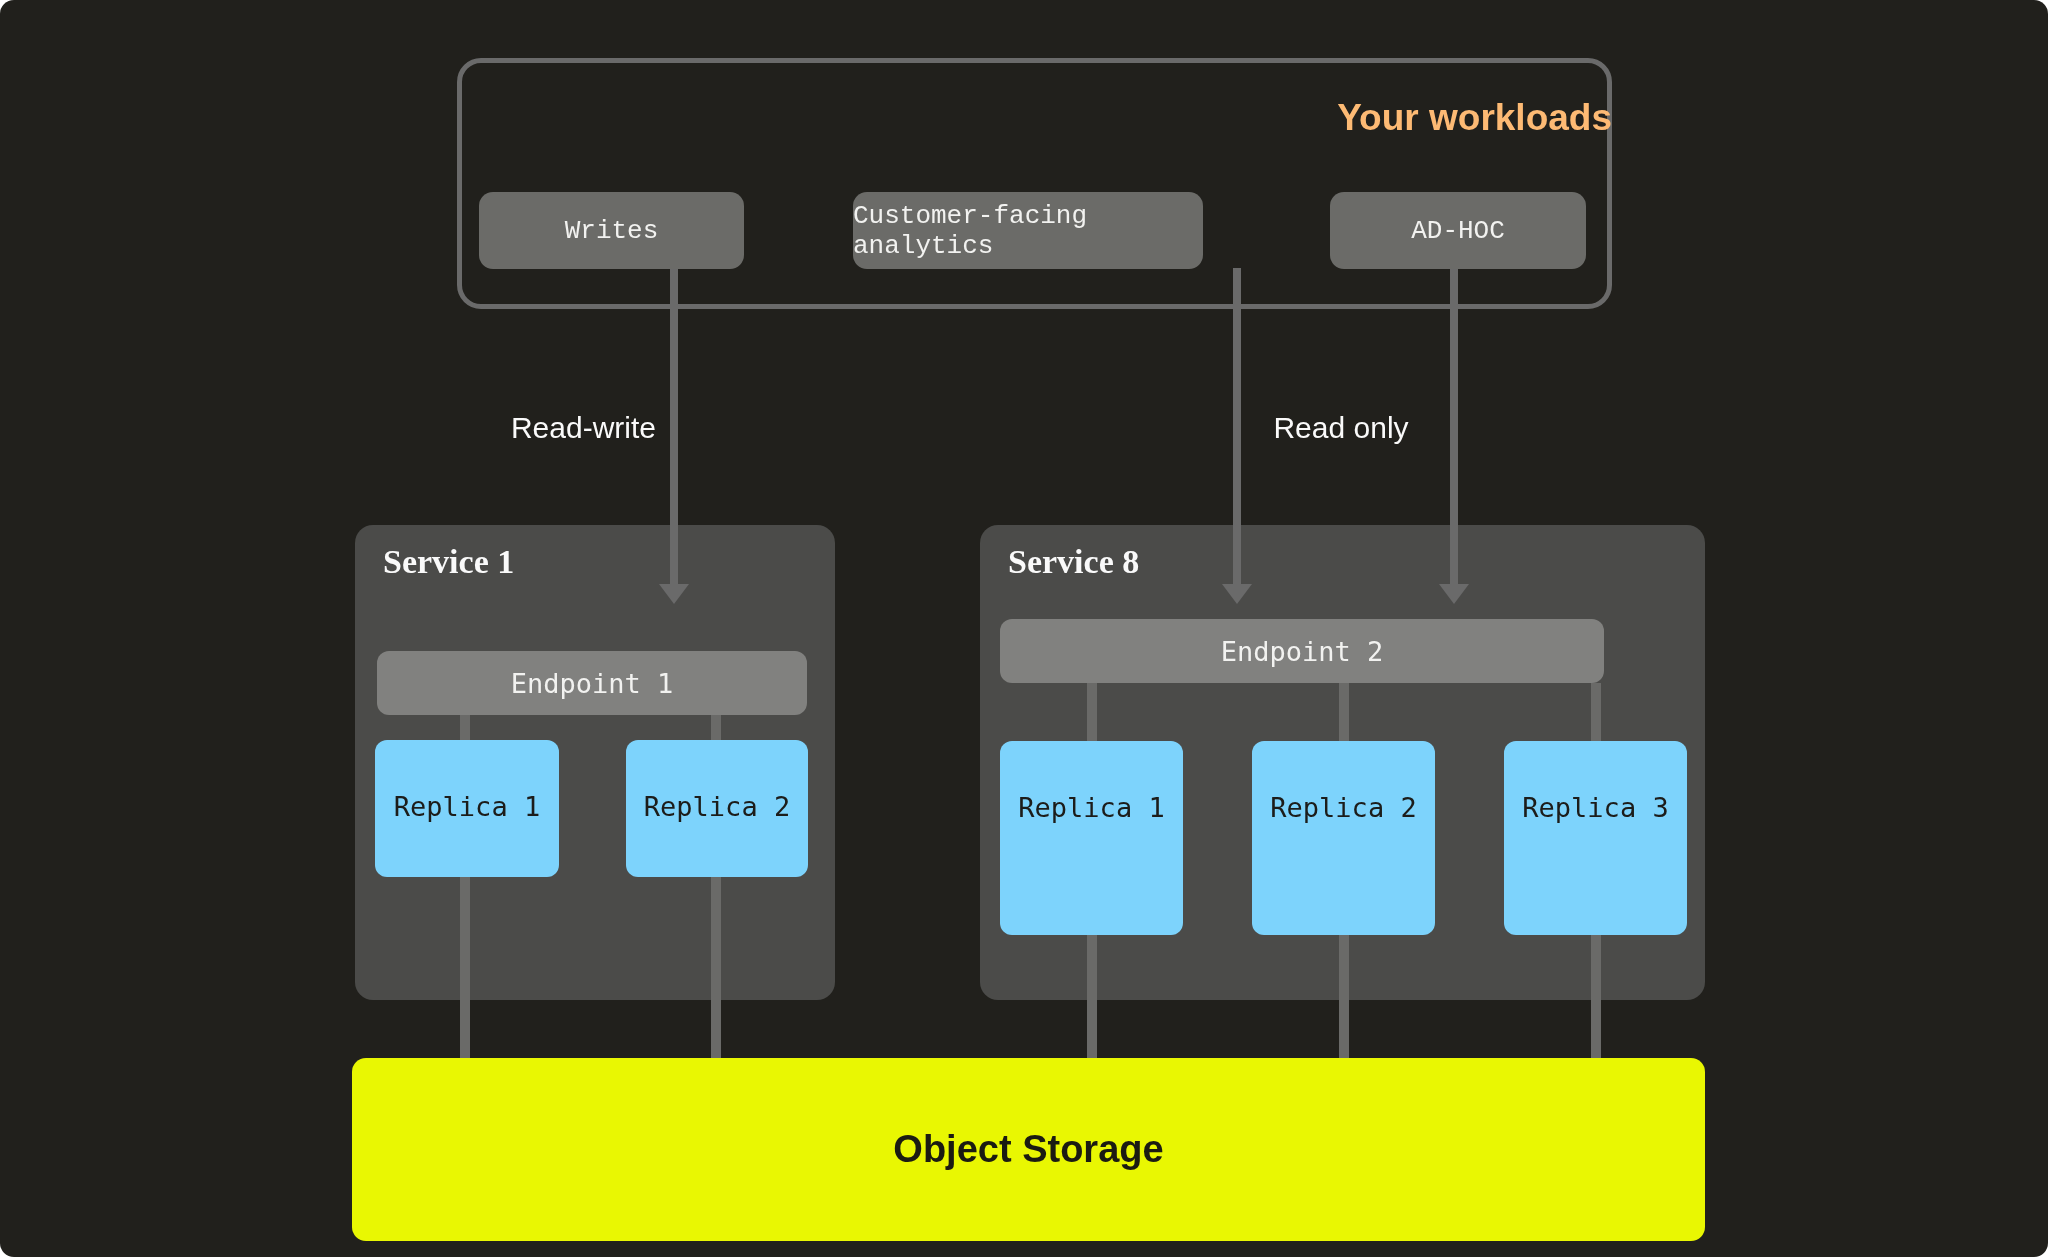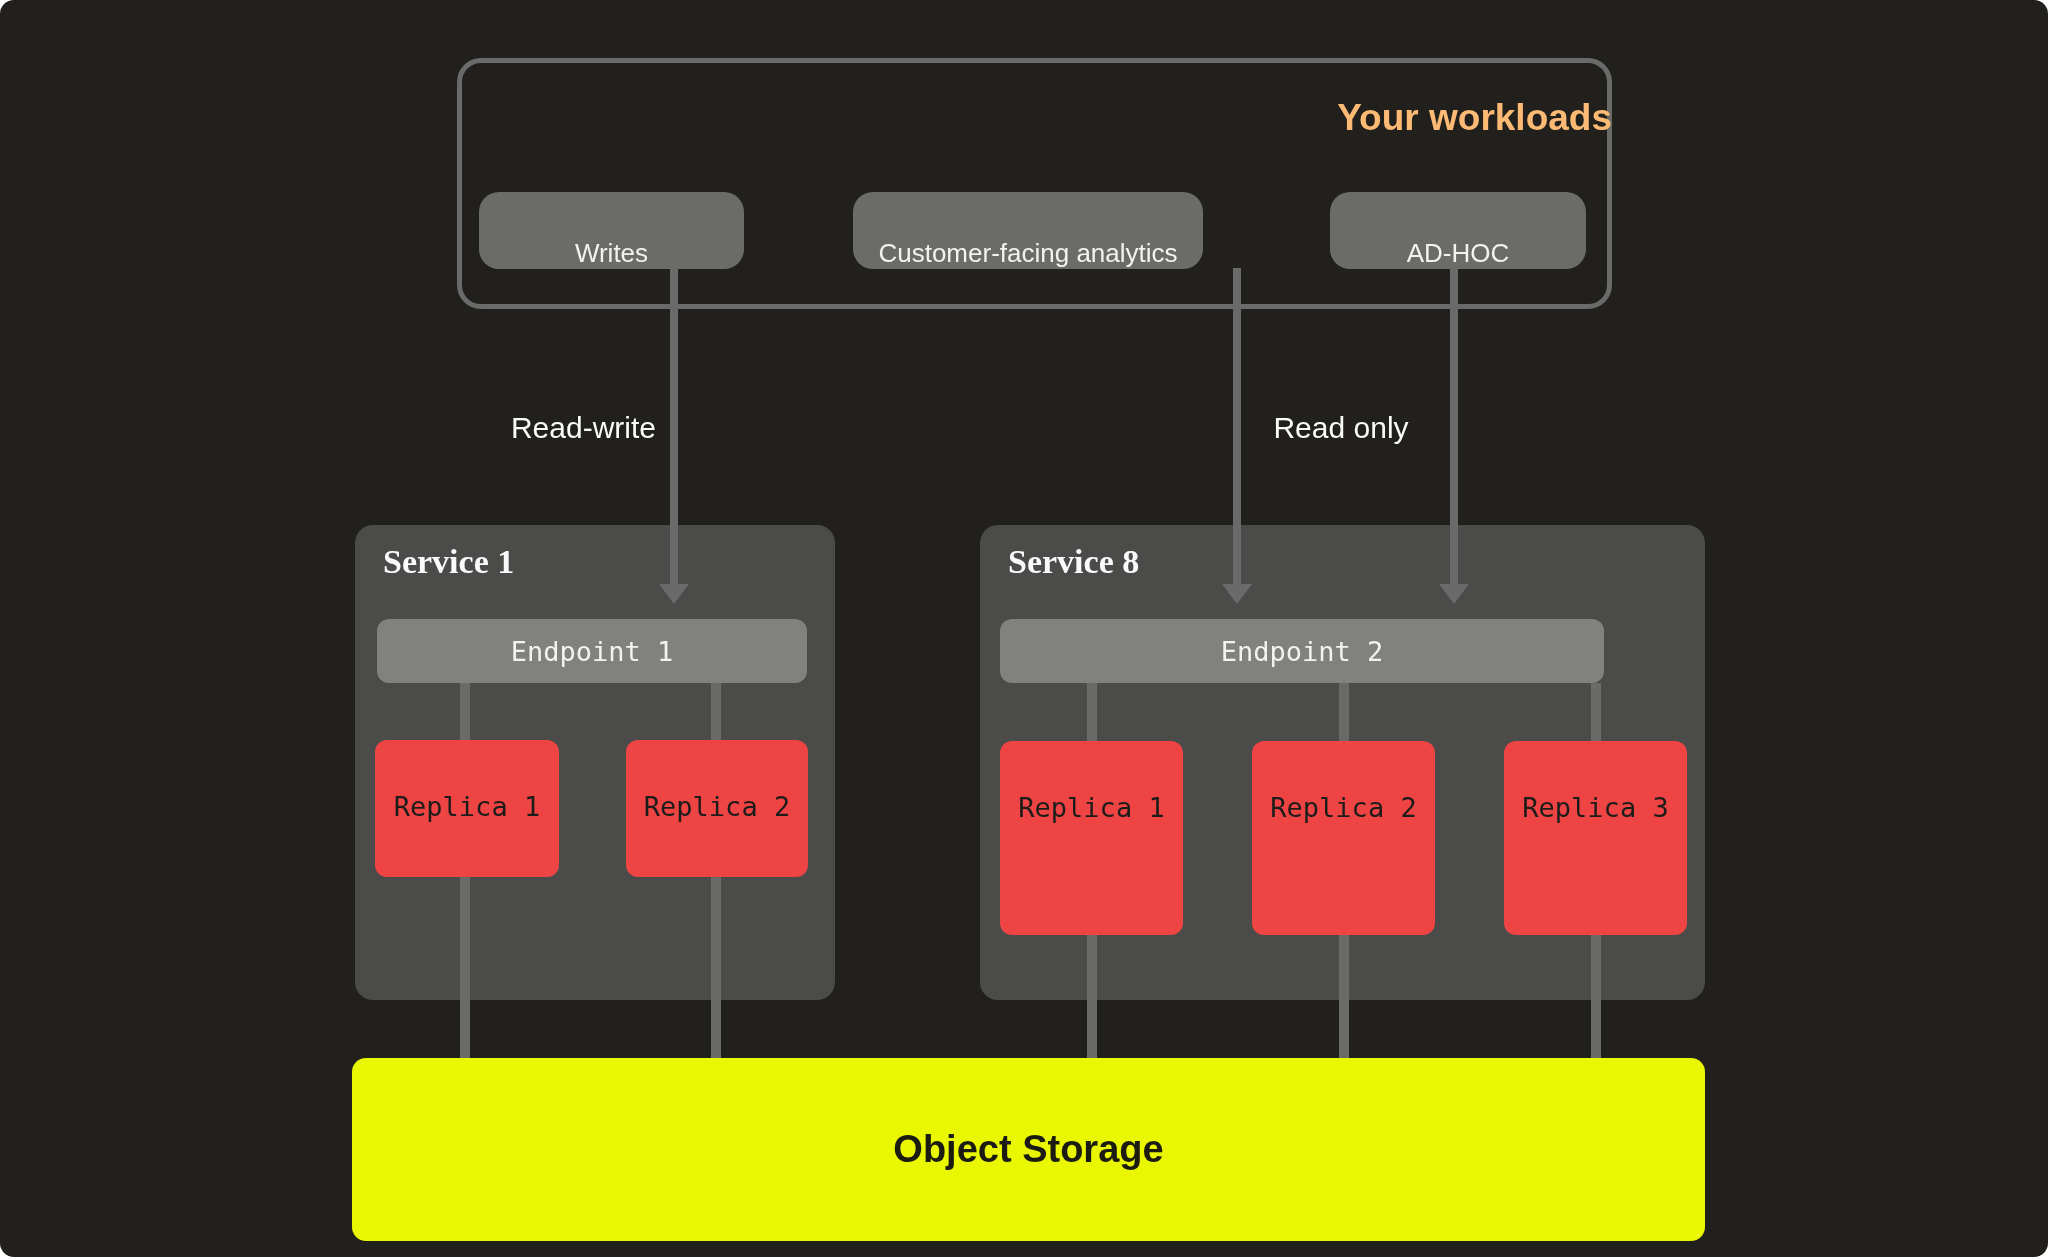--- a/index.html
+++ b/index.html
@@ -30,25 +30,25 @@
     left: 457px; top: 96px; width: 1155px;
     text-align: right;
     color: #fdba74;
     font-size: 37px; font-weight: bold; line-height: 44px;
     z-index: 3;
   }
   .pill {
     height: 77px;
     top: 192px;
     background: #6b6b68;
-    border-radius: 20px;
+    border-radius: 14px;
     color: #f2f2f0;
-    font-family: Liberation Sans, sans-serif;
+    font-family: Liberation Mono, monospace;
     font-size: 26px;
-    display: flex; align-items: flex-end; justify-content: center;
+    display: flex; align-items: center; justify-content: center;
     z-index: 3;
   }
   .pill-writes { left: 479px; width: 265px; }
   .pill-cfa    { left: 853px; width: 350px; }
   .pill-adhoc  { left: 1330px; width: 256px; }
 
   
   .vline {
     width: 8px;
     background: #6a6a6a;
@@ -90,32 +90,32 @@
   .endpoint {
     top: 619px; height: 64px;
     background: #81817f;
     border-radius: 12px;
     color: #f2f2f0;
     font-family: "DejaVu Sans Mono", monospace;
     font-size: 27px;
     display: flex; align-items: center; justify-content: center;
     z-index: 3;
   }
-  .endpoint1 { left: 377px; width: 430px; }
+  .endpoint1 { left: 377px; width: 430px; margin-top: 32px; }
   .endpoint2 { left: 1000px; width: 604px; }
 
   .connector {
     width: 10px;
     top: 683px; height: 375px;
     background: #6a6a68;
     z-index: 2;
   }
 
   .replica {
-    background: #ef4444;
+    background: #7dd3fc;
     border-radius: 12px;
     color: #1c1c1a;
     font-family: "DejaVu Sans Mono", monospace;
     font-size: 27px; line-height: 30px;
     text-align: center;
     padding-top: 52px;
     box-sizing: border-box;
     z-index: 3;
   }
   .replica-s1 { top: 740px; height: 137px; width: 184px; }

